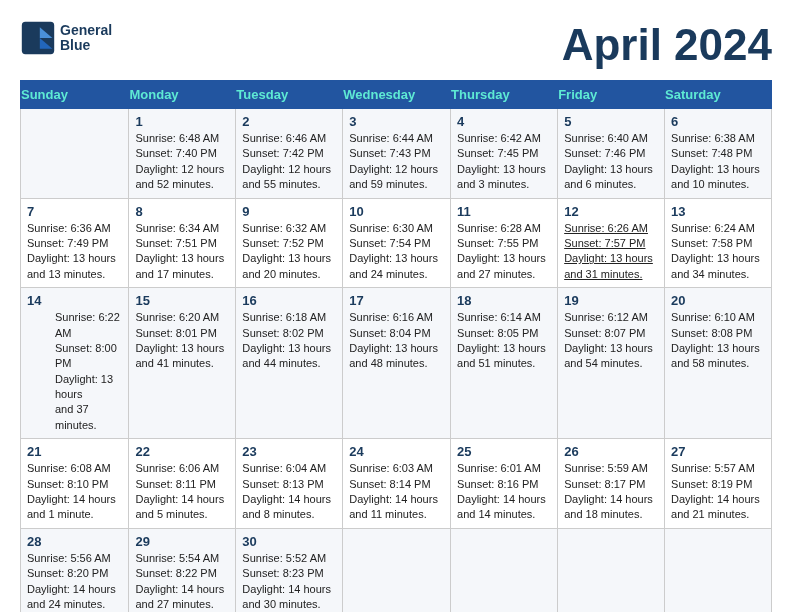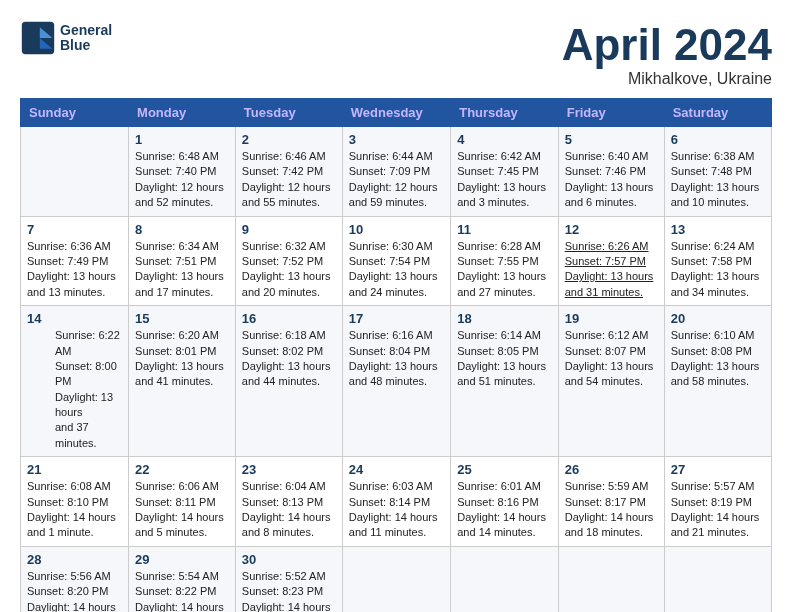--- a/index.html
+++ b/index.html
@@ -43,23 +43,23 @@
       font-size: 16px;
       color: #333;
     }
     table {
       width: 100%;
       border-collapse: collapse;
       font-size: 11px;
     }
     thead tr th {
       background-color: #2255a0;
-      color: #c4b5fd;
+      color: #5eead4;
       text-align: left;
-      padding: 6px 8px;
+      padding: 6px 0;
       font-size: 13px;
       font-weight: bold;
       border: 1px solid #2255a0;
     }
     tbody tr td {
       border: 1px solid #ccc;
       vertical-align: top;
       padding: 5px 6px;
       width: 110px;
       min-height: 80px;
@@ -97,21 +97,20 @@
       <polygon points="22,8 36,20 22,20" fill="#4a90d9"></polygon>
       <polygon points="22,20 36,32 22,32" fill="#2266bb"></polygon>
     </svg>
     <div class="logo-text">
       <div>General</div>
       <div>Blue</div>
     </div>
   </div>
   <div class="title-block">
     <div class="month-title">April 2024</div>
-    <div class="subtitle">Mikhalkove, Ukraine</div>
   </div>
 </div>
 
 <table>
   <thead>
     <tr>
     <th>Sunday</th>
         <th>Monday</th>
         <th>Tuesday</th>
         <th>Wednesday</th>
@@ -133,21 +132,21 @@
         <td>
           <span class="day-num">2</span>
           <div class="cell-content" style="white-space: pre-line;">Sunrise: 6:46 AM
 Sunset: 7:42 PM
 Daylight: 12 hours
 and 55 minutes.</div>
         </td>
         <td>
           <span class="day-num">3</span>
           <div class="cell-content" style="white-space: pre-line;">Sunrise: 6:44 AM
-Sunset: 7:09 PM
+Sunset: 7:43 PM
 Daylight: 12 hours
 and 59 minutes.</div>
         </td>
         <td>
           <span class="day-num">4</span>
           <div class="cell-content" style="white-space: pre-line;">Sunrise: 6:42 AM
 Sunset: 7:45 PM
 Daylight: 13 hours
 and 3 minutes.</div>
         </td>

